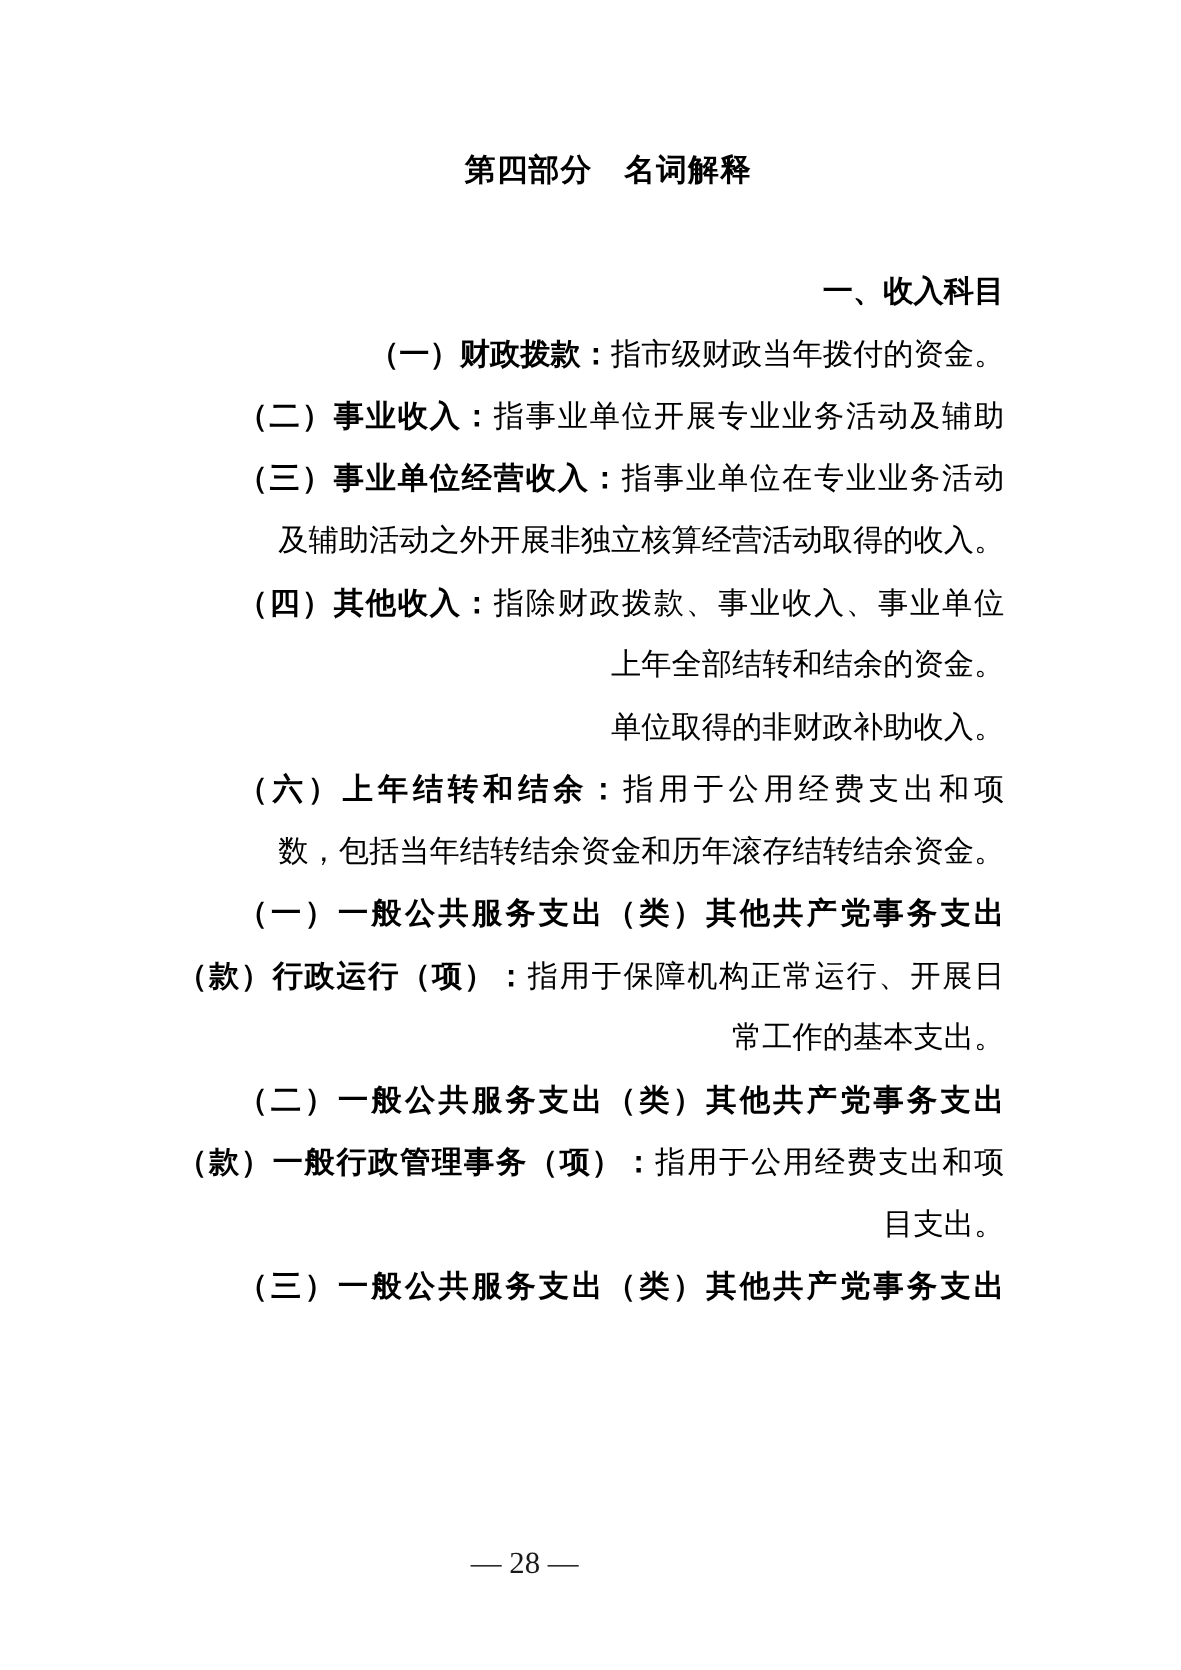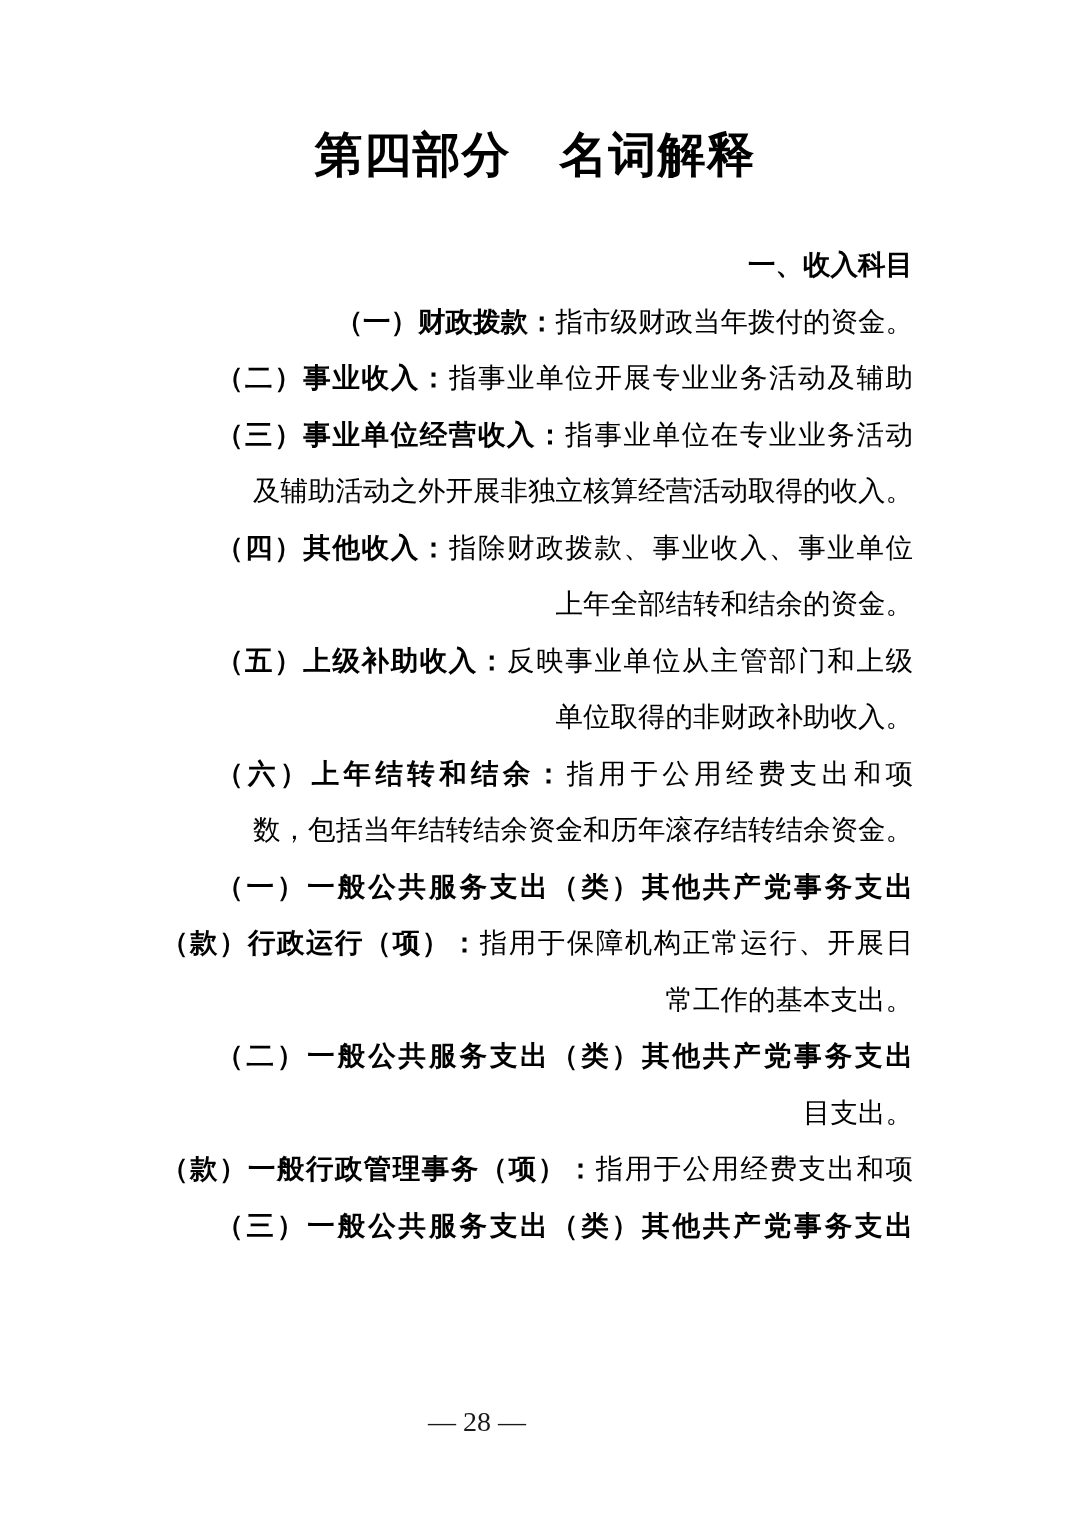--- a/index.html
+++ b/index.html
@@ -12,23 +12,23 @@
     width: 1074px;
     height: 1518px;
     background: #ffffff;
     color: #000000;
     font-family: "Liberation Sans", sans-serif;
     overflow: hidden;
   }
   .doc-title {
     position: absolute;
     top: 130px;
-    left: 159px;
+    left: 177px;
     width: 752px;
-    font-size: 48px;
+    font-size: 28px;
     line-height: 50px;
     font-weight: 700;
     text-align: center;
     letter-spacing: 1px;
     white-space: nowrap;
   }
   .doc-body {
     position: absolute;
     top: 237px;
     left: 161px;
@@ -74,27 +74,26 @@
   <div class="doc-title">第四部分　名词解释</div>
 
   <div class="doc-body">
       <div class="line indent"><span class="run bold">一、收入科目</span></div>
       <div class="line indent"><span class="run bold">（一）财政拨款：</span><span class="run">指市级财政当年拨付的资金。</span></div>
       <div class="line indent justify"><span class="run bold">（二）事业收入：</span><span class="run">指事业单位开展专业业务活动及辅助</span></div>
       <div class="line indent justify"><span class="run bold">（三）事业单位经营收入：</span><span class="run">指事业单位在专业业务活动</span></div>
       <div class="line"><span class="run">及辅助活动之外开展非独立核算经营活动取得的收入。</span></div>
       <div class="line indent justify"><span class="run bold">（四）其他收入：</span><span class="run">指除财政拨款、事业收入、事业单位</span></div>
       <div class="line"><span class="run">上年全部结转和结余的资金。</span></div>
-      <div class="line indent justify"><span class="run bold">（五）上级补助收入：</span><span class="run">反映事业单位从主管部门和上级</span></div>
       <div class="line"><span class="run">单位取得的非财政补助收入。</span></div>
       <div class="line indent justify"><span class="run bold">（六）上年结转和结余：</span><span class="run">指用于公用经费支出和项</span></div>
       <div class="line"><span class="run">数，包括当年结转结余资金和历年滚存结转结余资金。</span></div>
       <div class="line indent justify"><span class="run bold">（一）一般公共服务支出（类）其他共产党事务支出</span></div>
       <div class="line justify"><span class="run bold">（款）行政运行（项）：</span><span class="run">指用于保障机构正常运行、开展日</span></div>
       <div class="line"><span class="run">常工作的基本支出。</span></div>
       <div class="line indent justify"><span class="run bold">（二）一般公共服务支出（类）其他共产党事务支出</span></div>
+      <div class="line justify"><span class="run bold">（款）一般行政管理事务（项）：</span><span class="run">指用于公用经费支出和项</span></div>
       <div class="line"><span class="run">目支出。</span></div>
-      <div class="line justify"><span class="run bold">（款）一般行政管理事务（项）：</span><span class="run">指用于公用经费支出和项</span></div>
       <div class="line indent justify"><span class="run bold">（三）一般公共服务支出（类）其他共产党事务支出</span></div>
     </div>
 
   <div class="page-footer">— 28 —</div>
 </div>
 
 </body></html>

